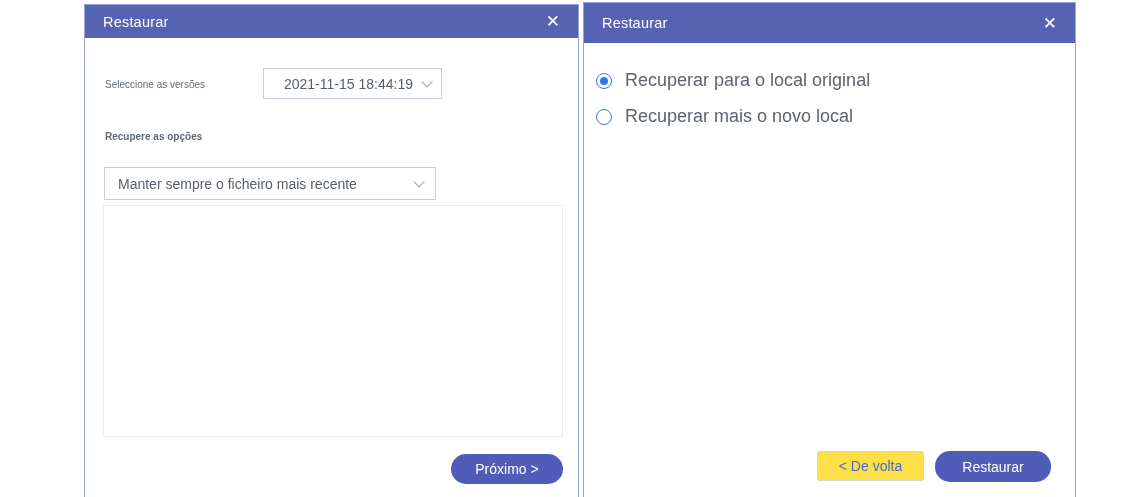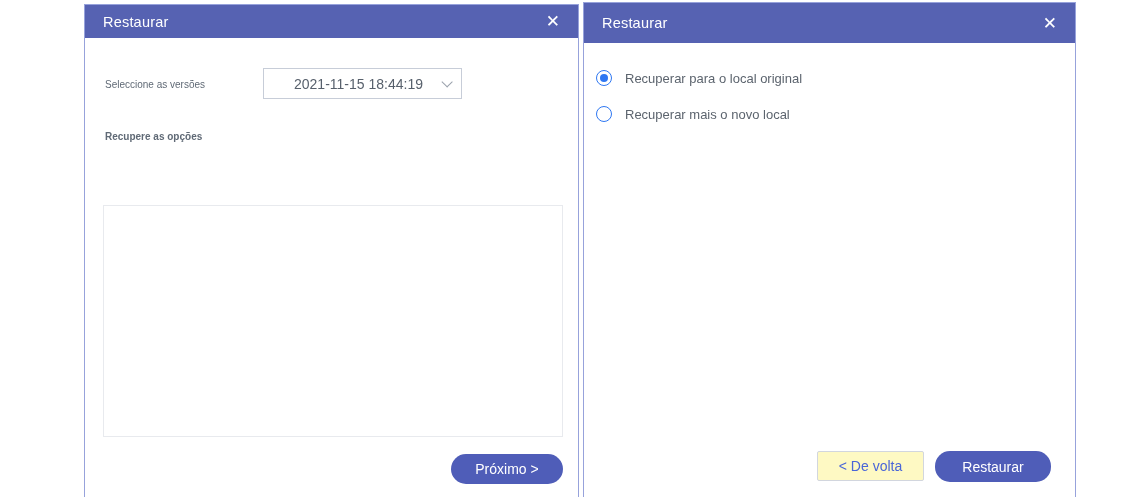--- a/index.html
+++ b/index.html
@@ -48,42 +48,42 @@
   }
   .select .value { flex: 1 1 auto; }
   .chevron {
     width: 8px; height: 8px;
     border-right: 1.5px solid #9aa1ac;
     border-bottom: 1.5px solid #9aa1ac;
     transform: rotate(45deg) translateY(-3px);
     flex: 0 0 auto;
   }
 
-  .select-version { left: 178px; top: 63px; width: 199px; height: 31px; padding: 0 12px 0 12px; }
+  .select-version { left: 178px; top: 63px; width: 179px; height: 31px; padding: 0 12px 0 12px; }
   .select-version .value { text-align: center; }
   .select-options { left: 19px; top: 162px; width: 332px; height: 33px; padding: 0 14px 0 13px; }
 
   .list-area {
     position: absolute;
     left: 18px; top: 200px; width: 460px; height: 232px;
     border: 1px solid #e8eaee;
     background: #fff;
   }
 
   .btn {
     position: absolute;
     display: flex; align-items: center; justify-content: center;
     font-size: 14px; border-radius: 15px; cursor: pointer;
     border: none;
   }
   .btn-primary { background: #4f5db8; color: #ffffff; }
   .btn-next    { left: 366px; top: 449px; width: 112px; height: 30px; }
   .btn-back    {
     left: 233px; top: 448px; width: 107px; height: 30px;
-    background: #fef9c3; color: #4a66d8;
+    background: #fde047; color: #4a66d8;
     border: 1px solid #d2d6de; border-radius: 2px;
   }
   .btn-restore { left: 351px; top: 448px; width: 116px; height: 31px; }
 
   .radio-row {
     position: absolute; left: 12px;
     display: flex; align-items: center;
     cursor: pointer;
   }
   .radio-row-1 { top: 67px; }
@@ -91,40 +91,44 @@
   .radio-circle {
     width: 16px; height: 16px; border-radius: 50%;
     border: 1.5px solid #2e77f2;
     display: flex; align-items: center; justify-content: center;
     flex: 0 0 auto;
   }
   .radio-circle.selected::after {
     content: ""; width: 8px; height: 8px; border-radius: 50%;
     background: #2e77f2;
   }
-  .radio-label { margin-left: 13px; color: #5c646e; font-size: 13px; }
+  .radio-label { margin-left: 13px; color: #5c646e; font-size: 18px; }
 </style>
 </head>
 <body>
 
 <div class="dialog dialog-left">
   <div class="titlebar">
     <span class="title">Restaurar</span>
     <span class="close-btn">✕</span>
   </div>
 
   <span class="label" style="left:20px; top:74px;">Seleccione as versões</span>
 
   <div class="select select-version">
     <span class="value">2021-11-15 18:44:19</span>
     <span class="chevron"></span>
   </div>
 
   <span class="label" style="left:20px; top:126px;font-weight:bold;">Recupere as opções</span>
 
+  <div class="select select-options">
+    <span class="value">Manter sempre o ficheiro mais recente</span>
+    <span class="chevron"></span>
+  </div>
 
   <div class="list-area"></div>
 
   <div class="btn btn-primary btn-next">Próximo &gt;</div>
 </div>
 
 <div class="dialog dialog-right">
   <div class="titlebar">
     <span class="title">Restaurar</span>
     <span class="close-btn">✕</span>

